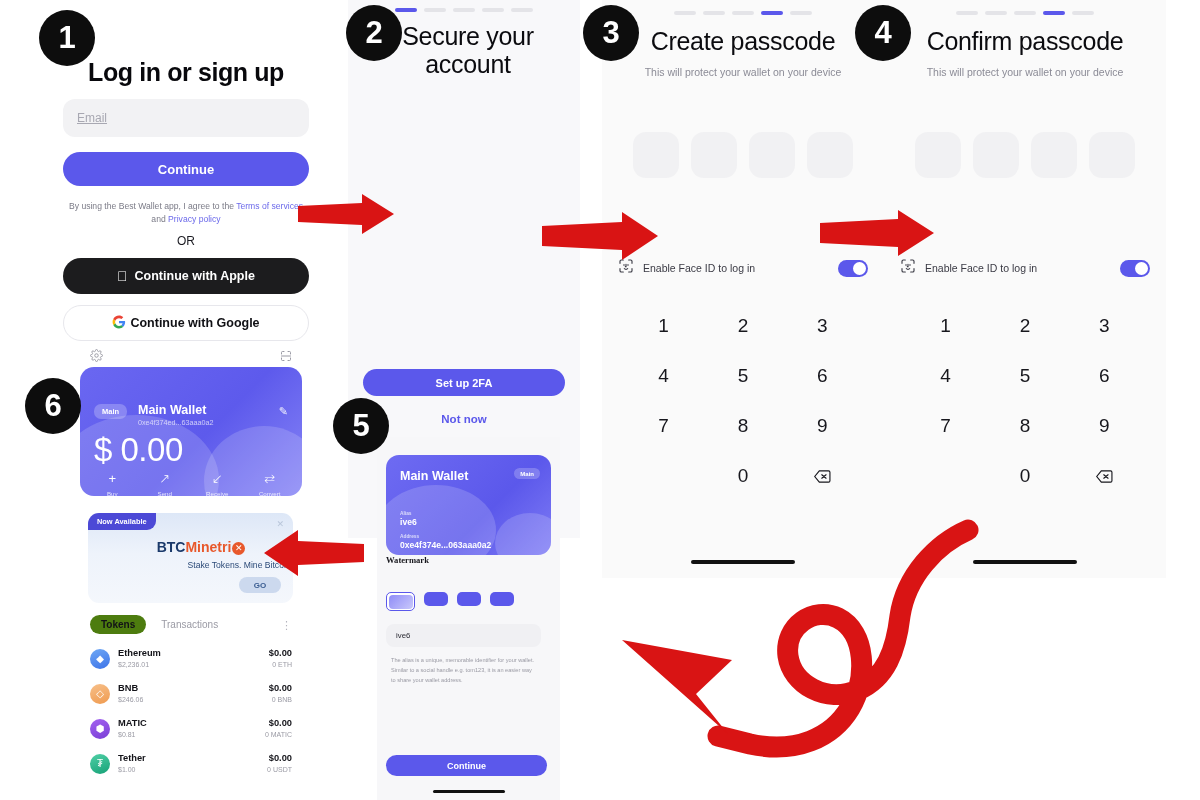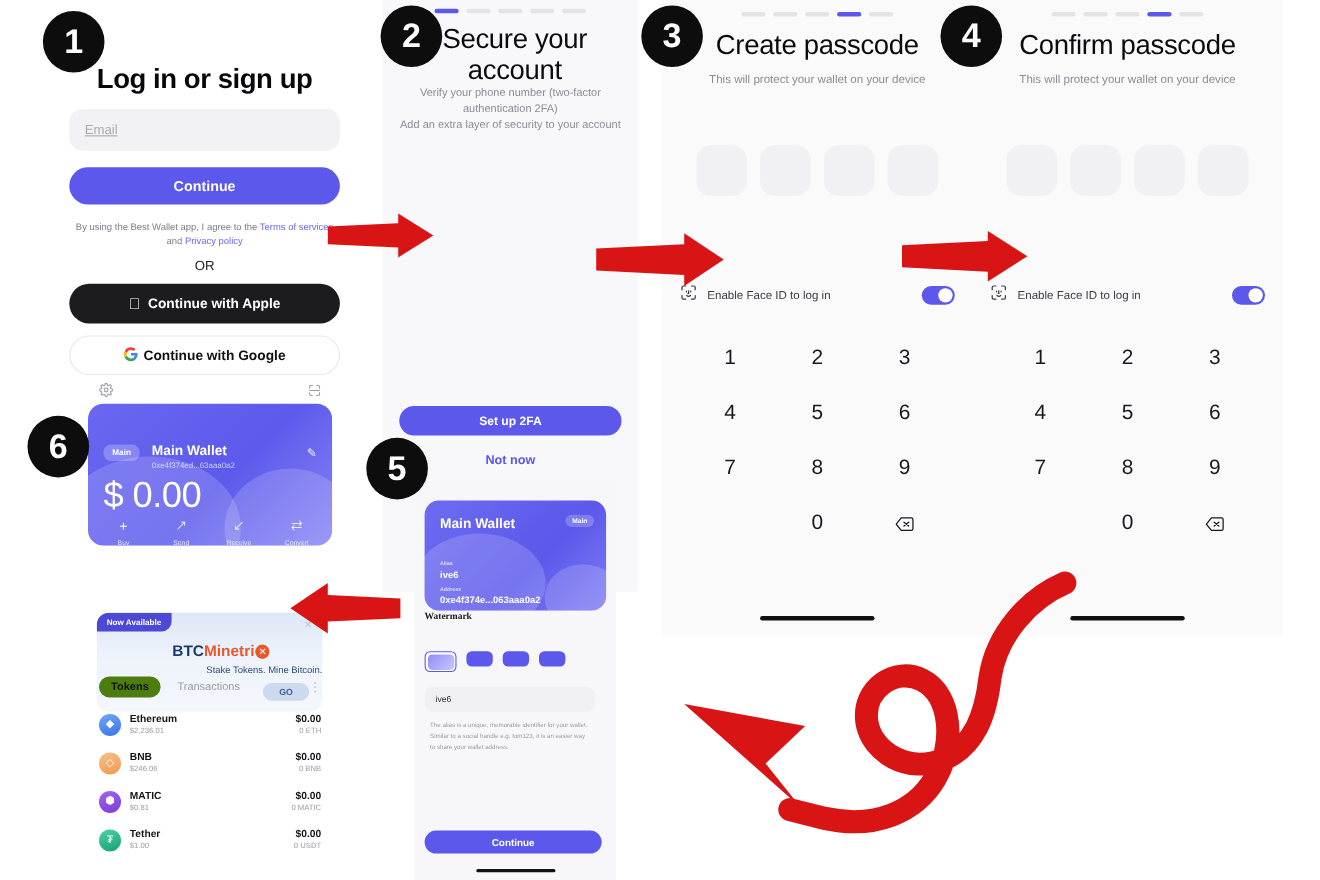--- a/index.html
+++ b/index.html
@@ -101,21 +101,21 @@
   .bigcard .wname{position:absolute;left:58px;top:36px;color:#fff;font-size:12.5px;font-weight:700;}
   .bigcard .waddr{position:absolute;left:58px;top:51px;color:rgba(255,255,255,.68);font-size:7.2px;}
   .bigcard .pencil{position:absolute;right:14px;top:38px;color:#fff;font-size:11px;opacity:.9;}
   .bigcard .bal{position:absolute;left:14px;top:64px;color:#fff;font-size:33px;font-weight:400;letter-spacing:-.5px;}
   .bigcard .acts{position:absolute;left:8px;right:8px;top:100px;display:flex;gap:4px;}
   .bigcard .act{flex:1;display:flex;flex-direction:column;align-items:center;gap:1px;}
   .bigcard .act .ic{width:22px;height:22px;display:flex;align-items:center;justify-content:center;
      color:#fff;font-size:13px;font-weight:300;}
   .bigcard .act .lb{color:rgba(255,255,255,.82);font-size:6.2px;}
   .promo{position:absolute;left:8px;top:168px;width:205px;height:90px;border-radius:11px;overflow:hidden;
-     background:linear-gradient(180deg,#dde7f7 0%,#eef3fb 45%,#f4f7fc 100%);margin-top:44px;}
+     background:linear-gradient(180deg,#dde7f7 0%,#eef3fb 45%,#f4f7fc 100%);}
   .promo .badge{position:absolute;left:0;top:0;background:#4c49d6;color:#fff;font-size:7.4px;font-weight:600;
      padding:4px 9px;border-radius:0 0 9px 0;}
   .promo .brand{position:absolute;left:0;right:0;top:26px;text-align:center;font-size:14px;font-weight:700;color:#1b3a6b;padding-left:21px;}
   .promo .brand b{color:#e8582b;}
   .promo .brand .x{display:inline-block;width:13px;height:13px;border-radius:50%;background:#e8582b;color:#fff;
      font-size:9px;line-height:13px;text-align:center;vertical-align:middle;margin-left:1px;font-weight:700;}
   .promo .tl{position:absolute;left:0;right:0;top:47px;text-align:right;font-size:8.6px;color:#2b4a78;}
   .promo .go{position:absolute;right:12px;bottom:10px;width:42px;height:16px;border-radius:9px;background:#ccd9ee;
      display:flex;align-items:center;justify-content:center;font-size:8px;font-weight:600;color:#3c5e92;}
   .promo .cl{position:absolute;right:9px;top:6px;color:#b9c6da;font-size:9px;}
@@ -177,22 +177,20 @@
 
 <div class="phone" id="p2">
   <div class="dots">
     <i class="on"></i>
       <i></i>
       <i></i>
       <i></i>
       <i></i>
   </div>
   <div class="h title-lg">Secure your account</div>
-  <div class="sub" style="white-space:pre-line;">Verify your phone number (two-factor authentication 2FA)
-Add an extra layer of security to your account</div>
   <div class="cta">
     <span>Set up 2FA</span>
   </div>
   <div class="notnow">Not now</div>
 </div>
 
 <div class="phone" id="p5">
 
   <div class="wcard">
     <div class="blob" style="width:120px;height:90px;left:-10px;top:30px;"></div>

